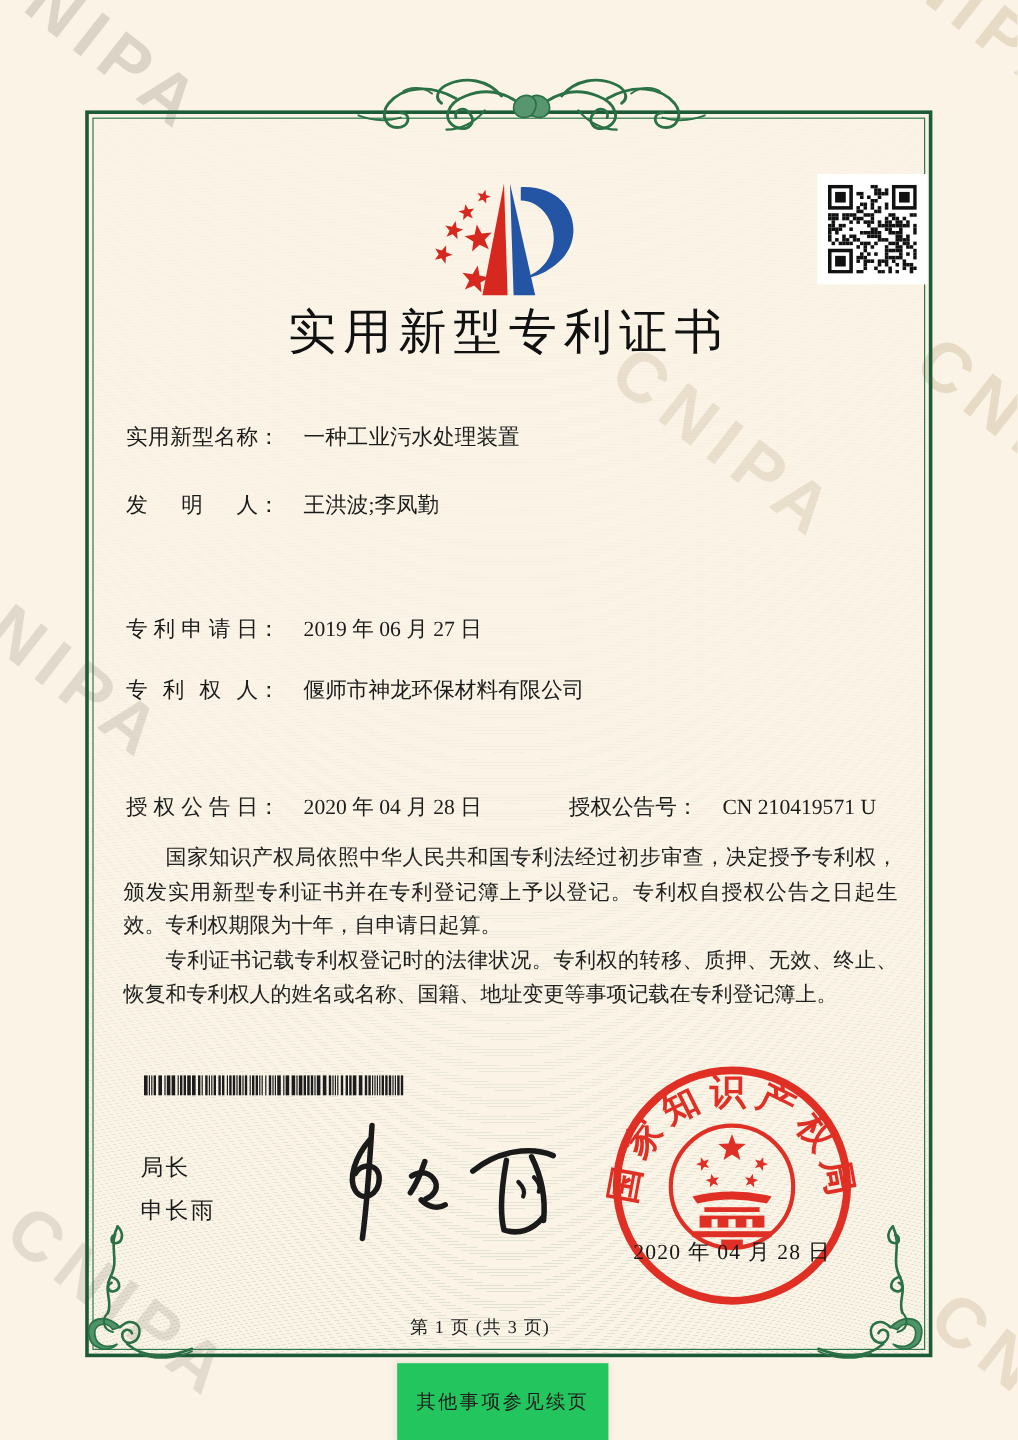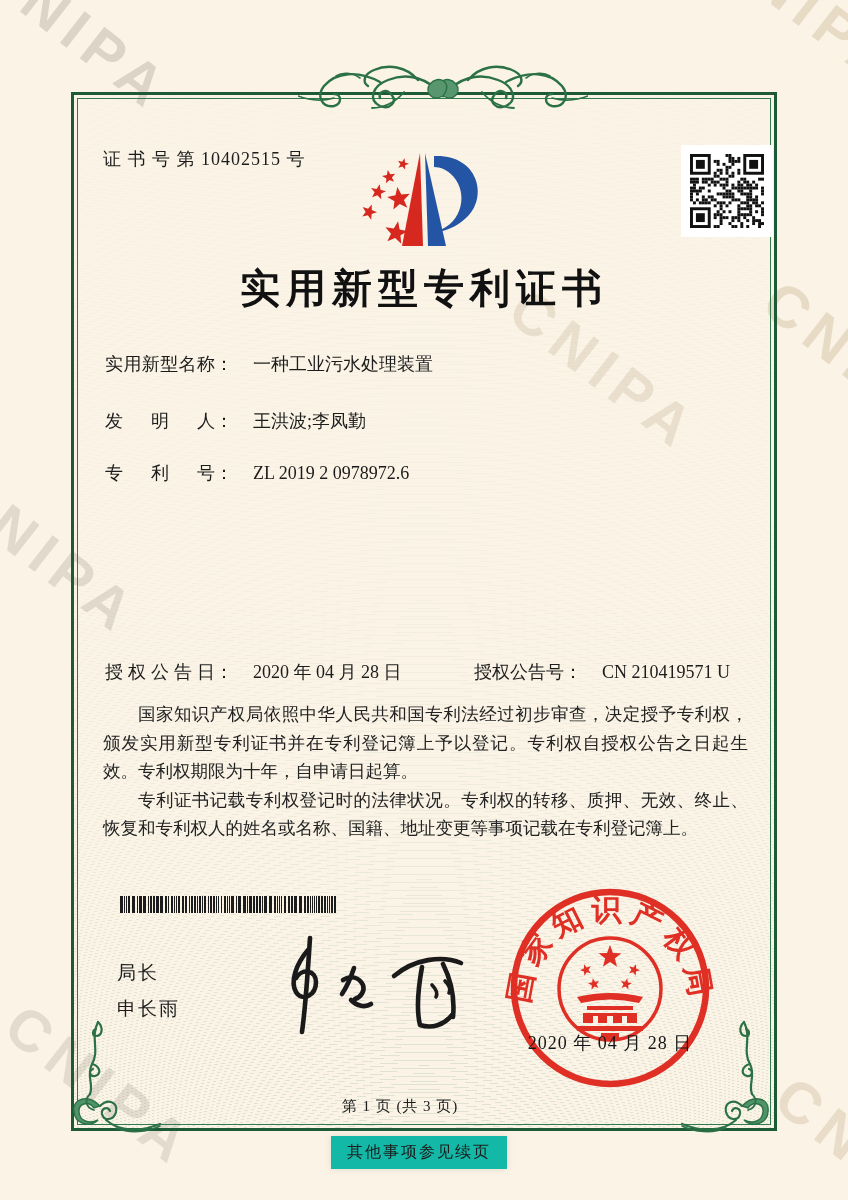--- a/index.html
+++ b/index.html
@@ -24,21 +24,21 @@
      mask-image:linear-gradient(to top, rgba(0,0,0,1) 6%, rgba(0,0,0,0.55) 26%, rgba(0,0,0,0.16) 55%, rgba(0,0,0,0.10) 100%);}
 
   .flourish{position:absolute;z-index:3;pointer-events:none;}
 
   
   .cert-no{position:absolute;left:103px;top:147px;font-size:18px;letter-spacing:1px;z-index:4;}
   .logo{position:absolute;left:356px;top:140px;width:140px;height:118px;z-index:4;}
   .qr-box{position:absolute;left:681px;top:145px;width:92px;height:92px;background:#ffffff;z-index:4;}
   .qr-box svg{position:absolute;left:9px;top:9px;}
   .title{position:absolute;left:71px;top:249px;width:706px;text-align:center;
-         font-size:40px;font-weight:bold;letter-spacing:6px;color:#111;z-index:4;margin-top:12px;}
+         font-size:40px;font-weight:normal;letter-spacing:6px;color:#111;z-index:4;}
 
   
   .row{position:absolute;left:105px;width:640px;font-size:18px;z-index:4;white-space:nowrap;}
   .flabel{display:inline-block;width:110px;text-align:justify;text-align-last:justify;vertical-align:top;}
   .fvalue{margin-left:20px;}
   .row .second{position:absolute;left:369px;top:0;}
 
   
   .paras{position:absolute;left:103px;top:700px;width:645px;z-index:4;}
   .paras p{margin:0;text-indent:2em;font-size:17.5px;line-height:28.5px;text-align:justify;color:#222;font-family:Liberation Serif, serif;}
@@ -51,22 +51,22 @@
   .sig{position:absolute;left:246px;top:928px;z-index:4;}
 
   
   .seal{position:absolute;left:505px;top:883px;width:210px;height:210px;z-index:5;opacity:0.94;}
   .seal-date{position:absolute;left:508px;top:1031px;width:204px;text-align:center;
              font-size:18px;letter-spacing:1px;color:#161616;z-index:6;}
 
   
   .page-info{position:absolute;left:255px;top:1097px;width:290px;text-align:center;
              font-size:15px;letter-spacing:1px;z-index:4;}
-  .cont-note{position:absolute;left:331px;top:1136px;background:#14b8a6;
-             padding:6px 16px;font-size:16px;letter-spacing:2px;z-index:4;
+  .cont-note{position:absolute;left:331px;top:1136px;background:#22c55e;
+             padding:22px 16px;font-size:16px;letter-spacing:2px;z-index:4;
              box-shadow:0 0 6px rgba(220,210,190,0.7);}
 </style>
 </head>
 <body>
 
 <div class="page">
 
   <span class="wm" style="left:-34px;top:-4px;color:rgba(165,152,143,0.34);">CNIPA</span>
   <span class="wm" style="left:698px;top:-26px;color:rgba(216,198,170,0.55);">CNIPA</span>
   <span class="wm" style="left:748px;top:328px;color:rgba(216,198,170,0.55);">CNIPA</span>
@@ -111,21 +111,20 @@
       <path d="M38,2 C44,8 42,16 36,16 C32,16 32,10 36,9"></path>
       <path d="M32,44 C40,46 42,54 35,56 C30,57 28,51 33,49"></path>
       <path d="M40,86 C28,74 12,78 14,92 C15,104 30,108 38,100 C30,104 20,102 19,92 C18,84 28,80 34,88 Z" fill="#4f9468" stroke-width="1.4"></path>
       <path d="M40,86 C48,78 58,82 56,92 C54,100 44,102 42,94 C41,88 48,86 50,91"></path>
       <path d="M46,100 C60,112 80,112 100,104"></path>
       <path d="M56,108 C70,114 88,112 100,106" stroke-width="1.5"></path>
       <path d="M30,74 C24,80 26,88 34,90" stroke-width="1.8"></path>
     </g>
   </svg>
 
-  <div class="cert-no">证 书 号 第 10402515 号</div>
 
   <svg class="logo" viewBox="0 0 140 118">
     <path d="M78,16 C122,14 132,56 112,76 C98,90 84,92 78,92 C104,86 112,58 100,40 C94,31 86,27 78,27 Z" fill="#2355a4"></path>
     <polygon points="69,13 90,106 72,106" fill="#2355a4"></polygon>
     <polygon points="64,13 67,106 46,106" fill="#d6281e"></polygon>
     <polygon fill="#d6281e" points="48.55,18.20 48.96,22.41 52.99,23.69 49.11,25.37 49.15,29.60 46.35,26.43 42.34,27.78 44.48,24.13 41.97,20.73 46.10,21.65"></polygon>
     <polygon fill="#d6281e" points="31.78,30.11 34.29,34.36 39.18,33.71 35.91,37.41 38.04,41.86 33.51,39.90 29.93,43.29 30.40,38.38 26.07,36.03 30.89,34.96"></polygon>
     <polygon fill="#d6281e" points="23.66,44.17 24.50,49.75 29.96,51.16 24.91,53.68 25.25,59.31 21.30,55.29 16.05,57.35 18.66,52.35 15.07,48.00 20.63,48.93"></polygon>
     <polygon fill="#d6281e" points="41.33,47.12 45.37,54.55 53.79,53.74 47.96,59.88 51.34,67.63 43.70,63.99 37.37,69.60 38.47,61.21 31.18,56.92 39.50,55.37"></polygon>
     <polygon fill="#d6281e" points="15.74,64.48 15.79,70.12 21.00,72.28 15.65,74.07 15.21,79.69 11.85,75.16 6.37,76.47 9.64,71.88 6.70,67.07 12.07,68.77"></polygon>
@@ -353,22 +352,25 @@
   </div>
 
   <div class="title">实用新型专利证书</div>
 
   <div class="row" style="top:352px;">
     <span class="flabel">实用新型名称</span><span>：</span><span class="fvalue">一种工业污水处理装置</span>
   </div>
   <div class="row" style="top:409px;">
     <span class="flabel">发明人</span><span>：</span><span class="fvalue">王洪波;李凤勤</span>
   </div>
-  <div class="row" style="top:461px;">
-    <span class="flabel">专利号</span><span>：</span><span class="fvalue">ZL 2019 2 0978972.6</span>
+  <div class="row" style="top:512px;">
+    <span class="flabel">专利申请日</span><span>：</span><span class="fvalue">2019 年 06 月 27 日</span>
+  </div>
+  <div class="row" style="top:563px;">
+    <span class="flabel">专利权人</span><span>：</span><span class="fvalue">偃师市神龙环保材料有限公司</span>
   </div>
   <div class="row" style="top:660px;">
     <span class="flabel">授权公告日</span><span>：</span><span class="fvalue">2020 年 04 月 28 日</span>
     <span class="second">
       <span>授权公告号</span><span>：</span><span class="fvalue">CN 210419571 U</span>
     </span>
   </div>
 
   <div class="paras">
     <p>国家知识产权局依照中华人民共和国专利法经过初步审查，决定授予专利权，颁发实用新型专利证书并在专利登记簿上予以登记。专利权自授权公告之日起生效。专利权期限为十年，自申请日起算。</p>

